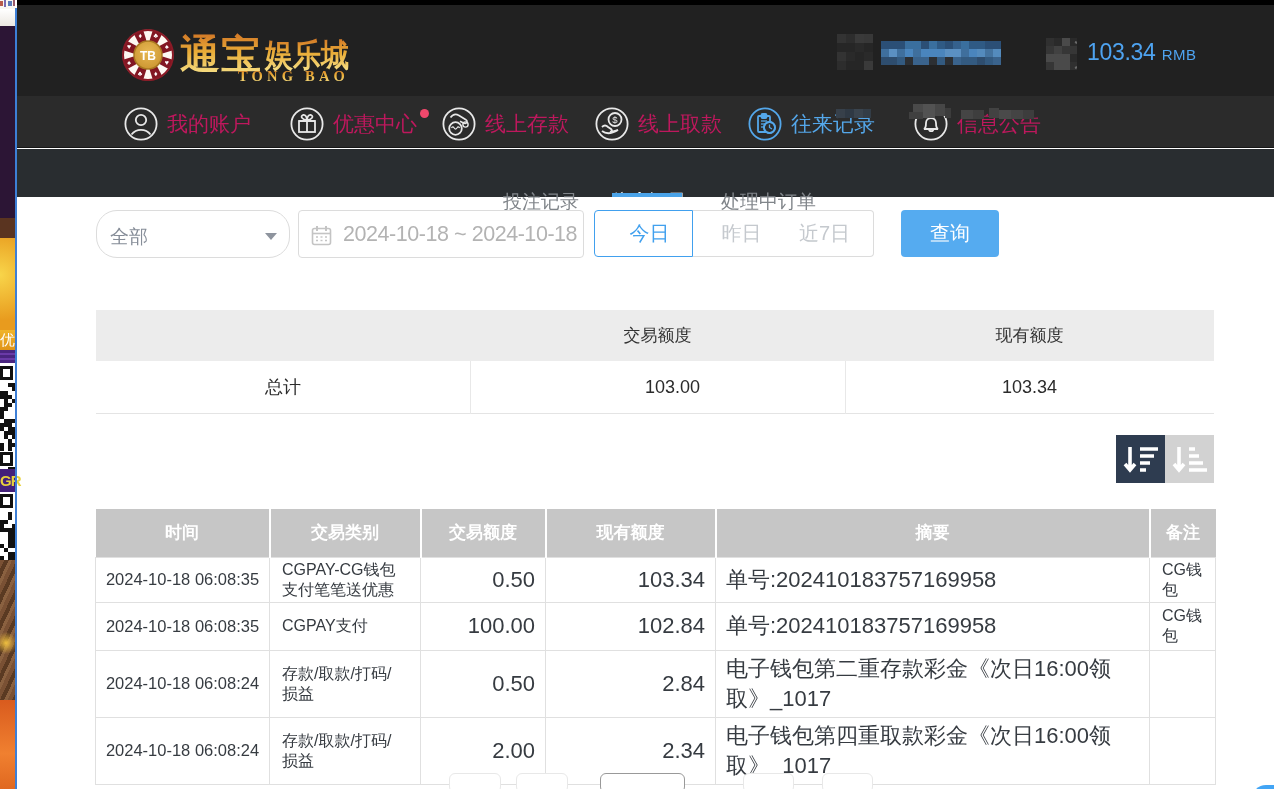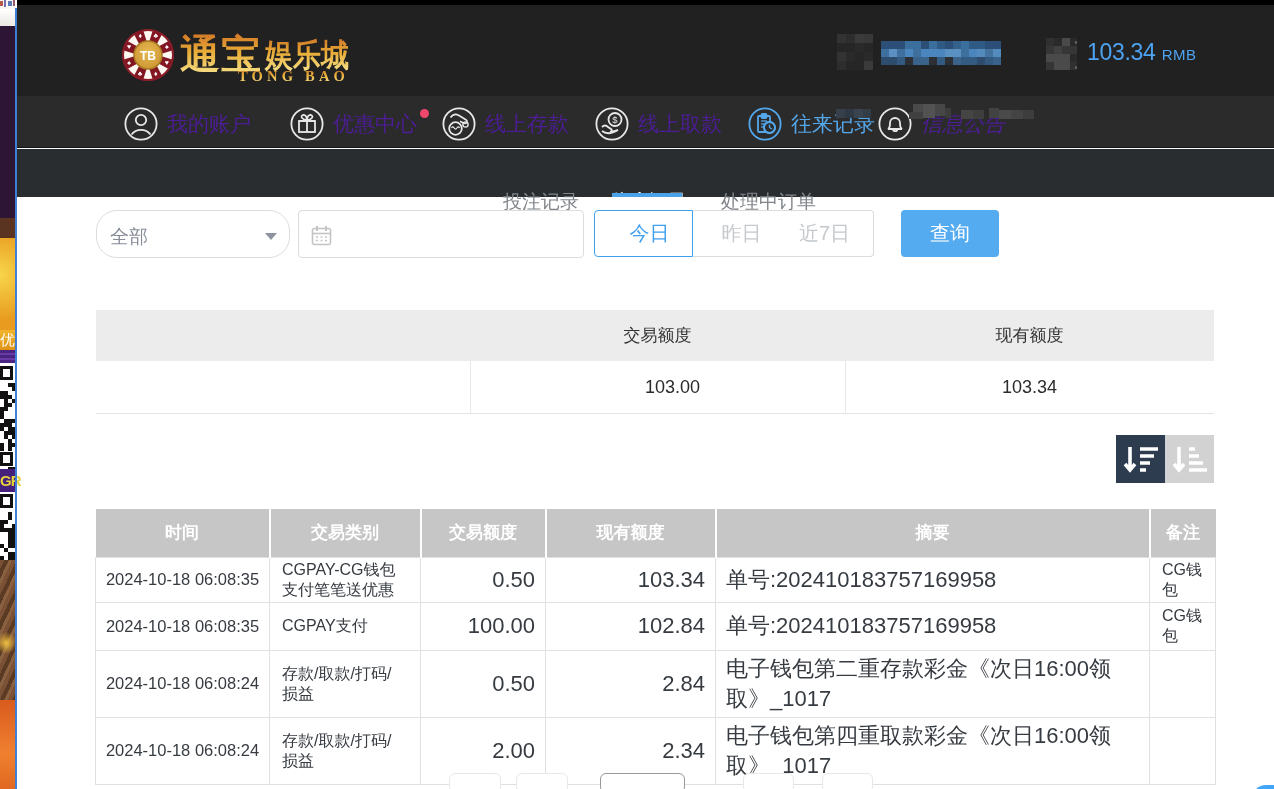--- a/index.html
+++ b/index.html
@@ -8,21 +8,21 @@
 .abs { position:absolute; }
 
 #strip { position:absolute; left:0; top:0; width:15px; height:789px; background:#2c1535; }
 #strip .seg { position:absolute; left:0; width:15px; }
 #stripline { position:absolute; left:15px; top:8px; width:2px; height:781px; background:#3d7fd6; }
 #topblack { position:absolute; left:17px; top:0; width:1257px; height:5px; background:#000; }
 #header { position:absolute; left:17px; top:5px; width:1257px; height:91px; background:#212121; }
 #nav { position:absolute; left:17px; top:96px; width:1257px; height:52px; background:#2b2b2b; border-bottom:1px solid #161616; }
 #tabs { position:absolute; left:17px; top:149px; width:1257px; height:48px; background:#292d30; }
 
-.navitem { position:absolute; top:98px; height:52px; display:flex; align-items:center; color:#4c1d95; font-size:21px; }
+.navitem { position:absolute; top:98px; height:52px; display:flex; align-items:center; color:#be185d; font-size:21px; }
 .navitem svg { margin-right:9px; }
 .navblue { color:#54a7ea; }
 
 .tab { position:absolute; top:149px; height:48px; line-height:50px; font-size:19px; color:#80858a;margin-top:28px; }
 .tabactive { color:#fff; font-weight:bold; }
 #tabline { position:absolute; left:612px; top:193px; width:70px; height:4px; background:#4aa3e8; }
 
 .box { position:absolute; top:210px; height:48px; border:1px solid #dcdcdc; border-radius:4px; background:#fff; }
 #sel { left:96px; width:194px;border-radius:21px; }
 #sel .t { position:absolute; left:13px; top:13px; font-size:19px; color:#868d98; }
@@ -241,21 +241,21 @@
     <rect x="13.5" y="7" width="5" height="4" rx="1"></rect>
     <line x1="13" y1="14" x2="19" y2="14" stroke-width="1.3"></line>
     <line x1="13" y1="17" x2="17" y2="17" stroke-width="1.3"></line>
     <line x1="13" y1="20" x2="16" y2="20" stroke-width="1.3"></line>
     <circle cx="21.5" cy="20.5" r="5.5" fill="#2b2b2b"></circle>
     <circle cx="21.5" cy="20.5" r="5.5"></circle>
     <path d="M 21.5 17.5 v 3 l 2.5 1.5" stroke-width="1.3"></path>
   </svg>
   <span>往来记录</span>
 </div>
-<div class="navitem" style="left:878px;font-style:italic;">
+<div class="navitem" style="left:914px;">
   <svg width="34" height="34" viewBox="0 0 34 34" fill="none" stroke="#e8e8e8" stroke-width="1.8">
     <circle cx="17" cy="17" r="15.6"></circle>
     <path d="M 10 22 c 2 -1 2 -4 2 -6 a 5 5 0 0 1 10 0 c 0 2 0 5 2 6 z"></path>
     <path d="M 15 22 a 2.2 2.2 0 0 0 4.4 0"></path>
   </svg>
   <span>信息公告</span>
 </div>
 
 <svg class="abs" style="left:836px; top:104px;" width="200" height="15" viewBox="0 0 200 15">
   <g>
@@ -294,35 +294,37 @@
     <line x1="15" y1="1" x2="15" y2="6" stroke-width="2"></line>
     <g stroke-width="1.4">
       <line x1="5" y1="12" x2="7" y2="12"></line>
         <line x1="9.5" y1="12" x2="11.5" y2="12"></line>
         <line x1="14" y1="12" x2="16" y2="12"></line>
       <line x1="5" y1="15.5" x2="7" y2="15.5"></line>
         <line x1="9.5" y1="15.5" x2="11.5" y2="15.5"></line>
         <line x1="14" y1="15.5" x2="16" y2="15.5"></line>
     </g>
   </svg>
+  <span class="t">2024-10-18 ~ 2024-10-18</span>
 </div>
 <div id="btngroup">
   <div class="gbtn" id="btn1">今日</div>
   <div class="gbtn" id="btn2">昨日</div>
   <div class="gbtn" id="btn3">近7日</div>
 </div>
 <div id="query">查询</div>
 
 <div id="sumhead">
   <div class="sumcell" style="left:374px; width:375px; color:#333;">交易额度</div>
   <div class="sumcell" style="left:749px; width:369px; color:#333;">现有额度</div>
 </div>
 <div id="sumbody">
   <div class="d1"></div>
     <div class="d2"></div>
+  <div class="sumcell" style="left:0; width:374px;">总计</div>
   <div class="sumcell" style="left:374px; width:375px;margin-left:15px;">103.00</div>
   <div class="sumcell" style="left:749px; width:369px;">103.34</div>
 </div>
 
 <div id="sortA">
   <svg width="49" height="48" viewBox="0 0 49 48" stroke="#fff" stroke-width="3.6" fill="none">
     <path d="M 14 12 V 34 M 9 29 L 14 35 L 19 29"></path>
     <path d="M 24 14 H 42 M 24 21 H 38 M 24 28 H 34 M 24 35 H 30"></path>
   </svg>
 </div>

